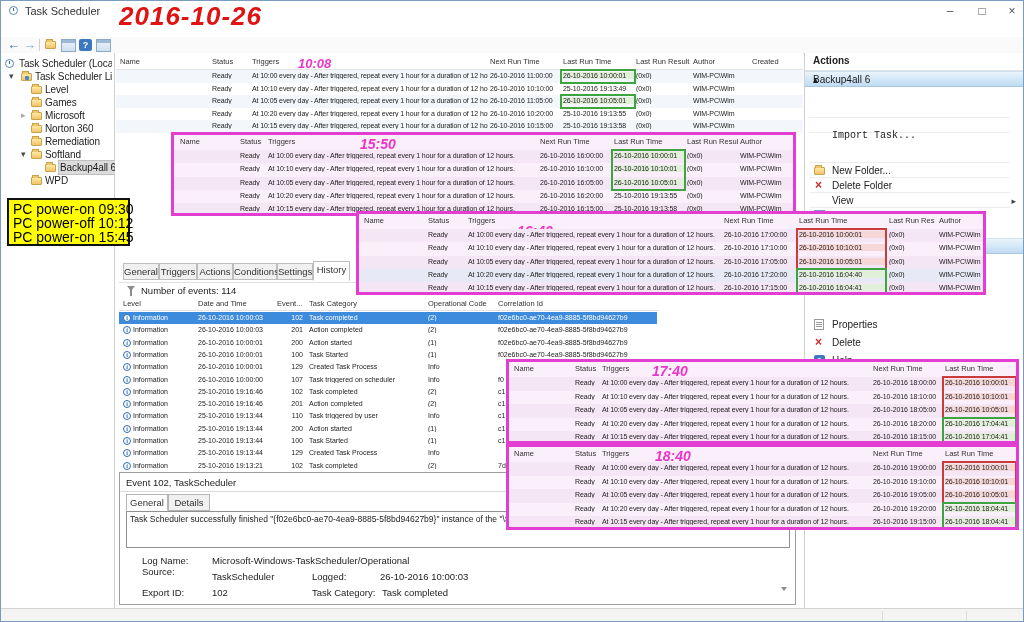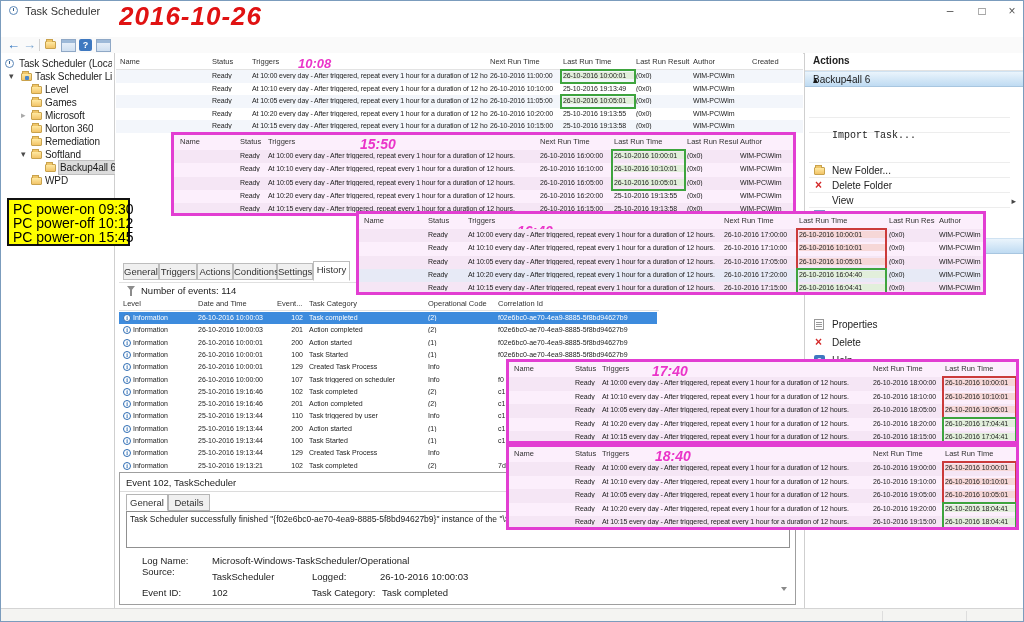--- a/index.html
+++ b/index.html
@@ -317,21 +317,21 @@
     <span class="evt-tab" style="left:48px;width:42px;">Details</span>
     <div class="evt-box">
       <span class="evt-msg">Task Scheduler successfully finished "{f02e6bc0-ae70-4ea9-8885-5f8bd94627b9}" instance of the "\Softland\Ba</span>
     </div>
     <span class="fld-label" style="left:22px;top:82px;">Log Name:</span>
     <span class="fld-value" style="left:92px;top:82px;">Microsoft-Windows-TaskScheduler/Operational</span>
     <span class="fld-label" style="left:22px;top:93px;">Source:</span>
     <span class="fld-value" style="left:92px;top:98px;">TaskScheduler</span>
     <span class="fld-label" style="left:192px;top:98px;">Logged:</span>
     <span class="fld-value" style="left:260px;top:98px;">26-10-2016 10:00:03</span>
-    <span class="fld-label" style="left:22px;top:114px;">Event ID:</span>
+    <span class="fld-label" style="left:22px;top:114px;">Export ID:</span>
     <span class="fld-value" style="left:92px;top:114px;">102</span>
     <span class="fld-label" style="left:192px;top:114px;">Task Category:</span>
     <span class="fld-value" style="left:262px;top:114px;">Task completed</span>
     <span class="scroll-v" style="left:661px;top:114px;"></span>
   </div>
 
   <div class="abs actions" id="actions">
     <div class="actions-hdr">
       <span>Actions</span>
     </div>

